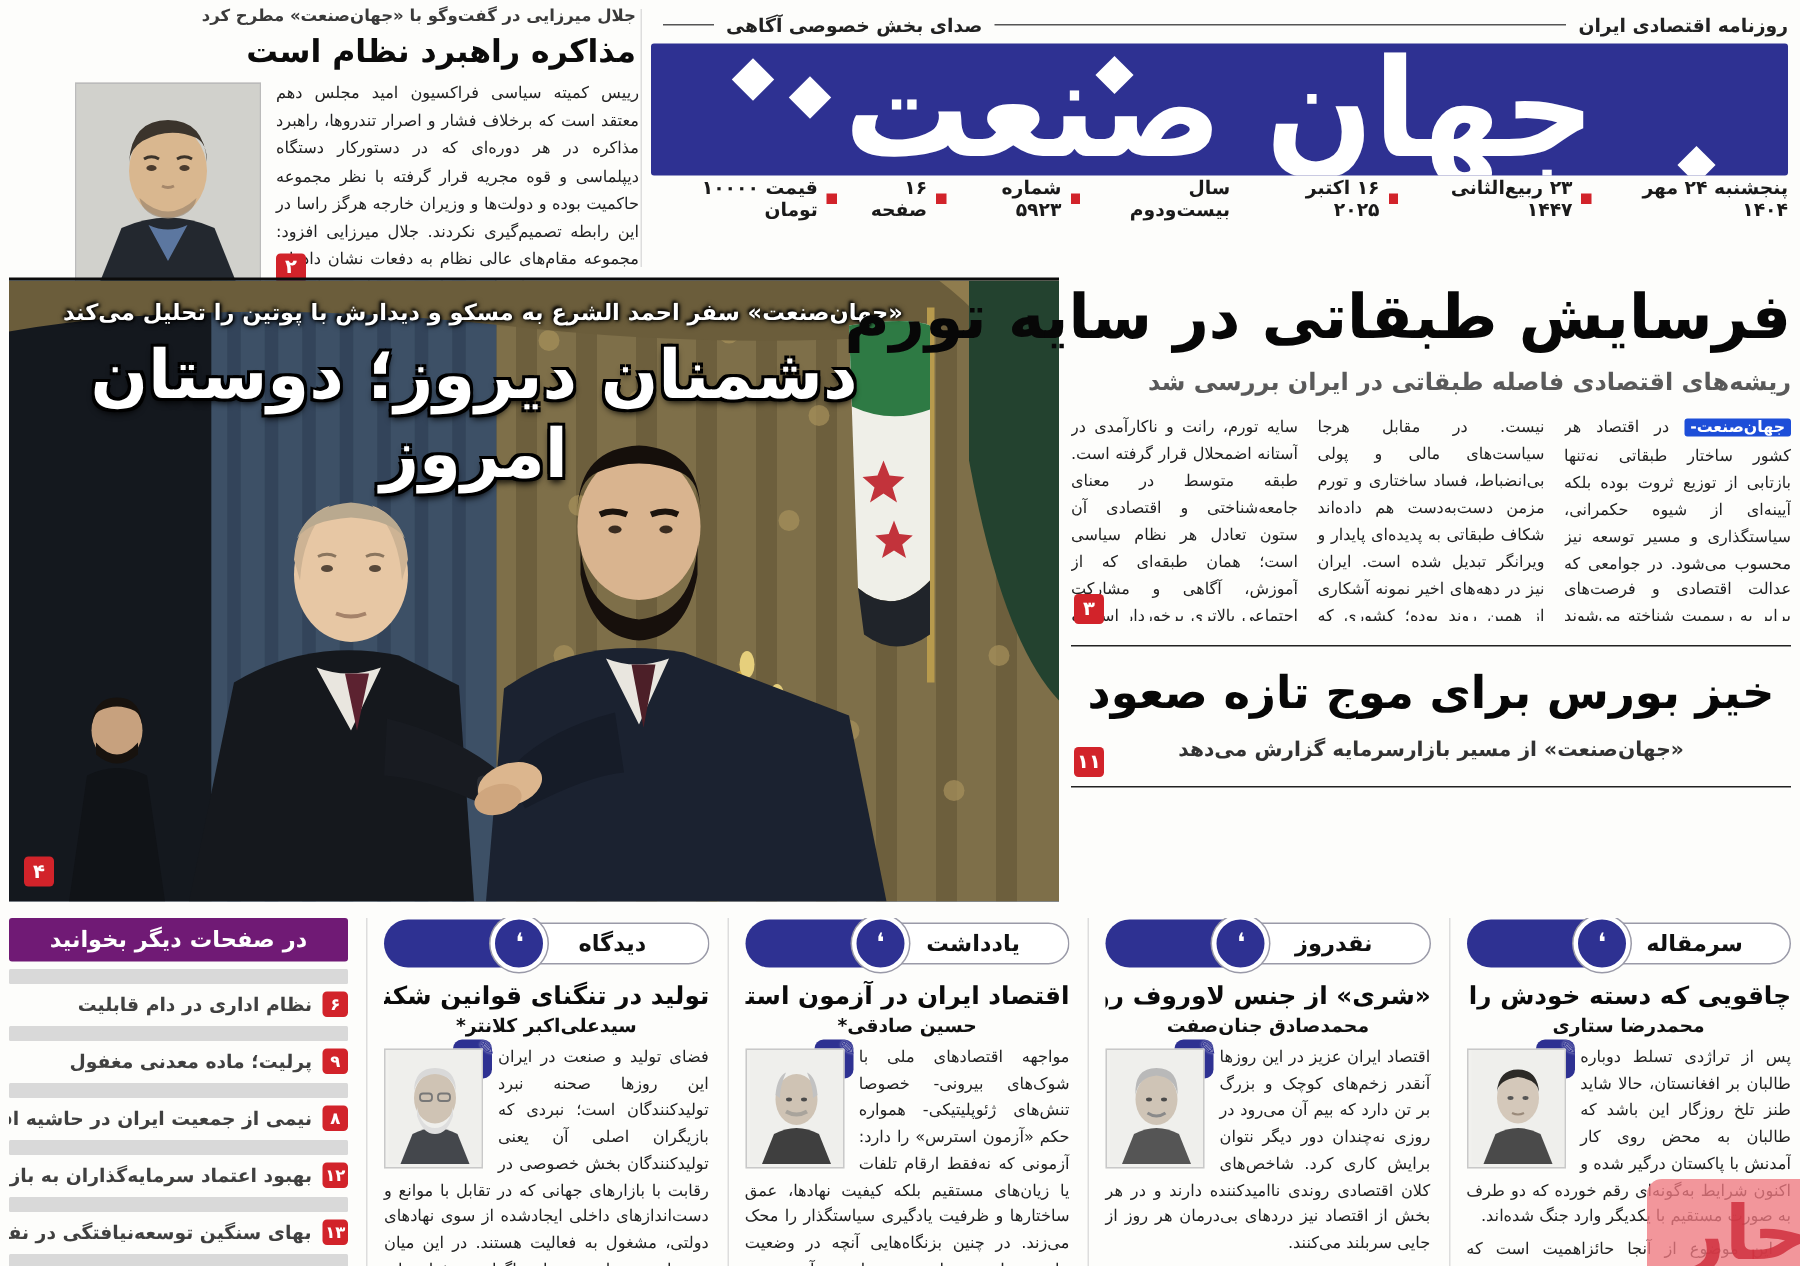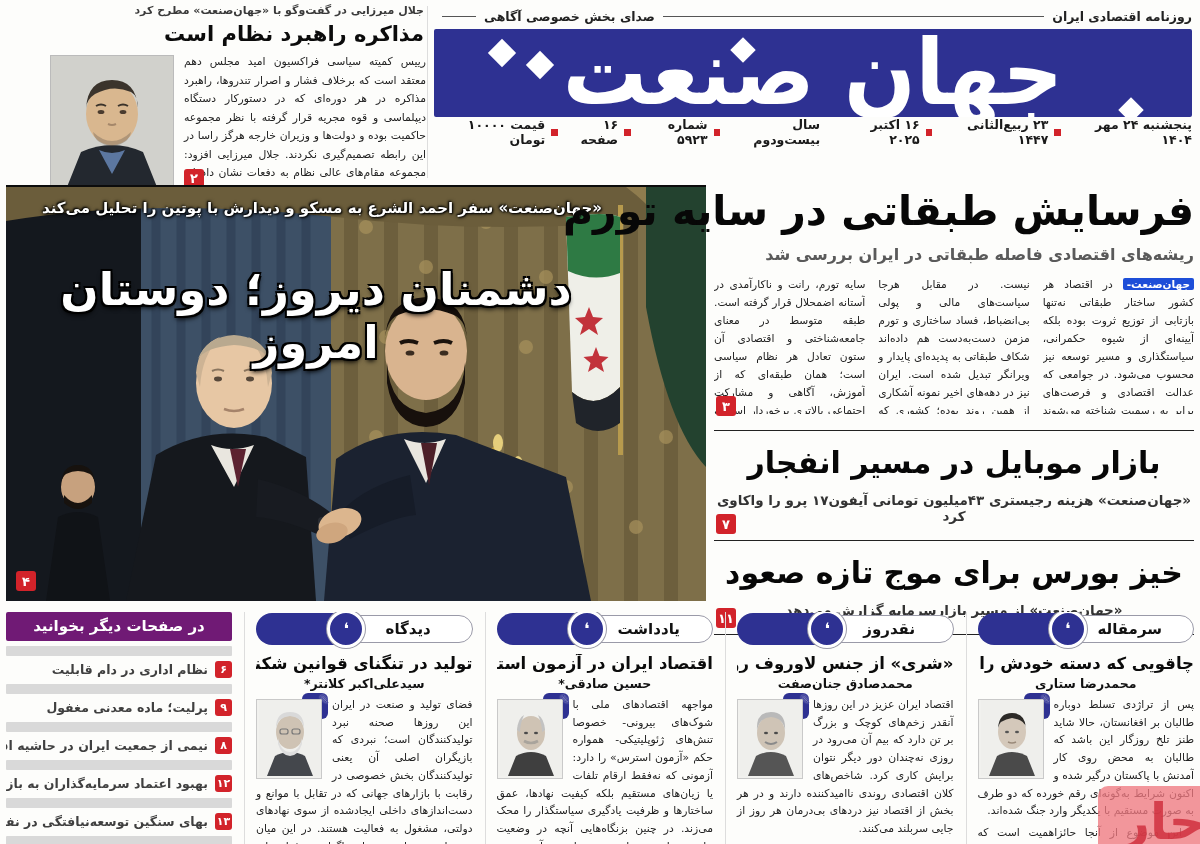--- a/index.html
+++ b/index.html
@@ -38,21 +38,21 @@
 
   
   .rule-photo{left:6px;top:185px;width:700px;height:2px;background:#0c0c0c;}
   .photo{left:6px;top:187px;width:700px;height:414px;background:#2b3642;overflow:hidden;}
   .photo svg{display:block;}
   .photo-kicker{position:absolute;top:12px;left:36px;width:580px;text-align:left;
     font-size:15px;font-weight:bold;color:#fff;
     text-shadow:0 0 4px #000,1px 1px 2px #000,-1px -1px 2px #000;}
   .photo-headline{position:absolute;top:36px;left:0;width:620px;text-align:center;
     font-size:45px;font-weight:bold;color:#fff;letter-spacing:-1px;
-    text-shadow:2px 2px 0 #000,-2px -2px 0 #000,2px -2px 0 #000,-2px 2px 0 #000,0 3px 5px #000;margin-top:40px;}
+    text-shadow:2px 2px 0 #000,-2px -2px 0 #000,2px -2px 0 #000,-2px 2px 0 #000,0 3px 5px #000;}
   .photo-badge{position:absolute;left:10px;bottom:10px;}
 
   
   .rightcol{left:714px;top:187px;width:480px;}
   .lead-h1{font-size:41px;font-weight:bold;text-align:center;white-space:nowrap;letter-spacing:-1.5px;
            margin:0 0 10px;color:#070707;}
   .lead-sub{font-size:16px;font-weight:bold;color:#5a5a5a;text-align:right;margin:0 0 12px;}
   .lead-body{display:flex;gap:13px;position:relative;padding-bottom:16px;border-bottom:1.5px solid #222;}
   .lead-col{flex:1;font-size:10.7px;line-height:1.68;text-align:justify;color:#222;height:138px;overflow:hidden;}
   .brand-tag{background:#1d4ed8;color:#fff;font-weight:bold;padding:0 4px;border-radius:2px;font-size:10.5px;}
@@ -264,25 +264,20 @@
 <div class="abs rightcol">
   <div class="lead-h1">فرسایش طبقاتی در سایه تورم</div>
   <div class="lead-sub">ریشه‌های اقتصادی فاصله طبقاتی در ایران بررسی شد</div>
   <div class="lead-body">
     <div class="lead-col"><span class="brand-tag">جهان‌صنعت-</span><span> در اقتصاد هر کشور ساختار طبقاتی نه‌تنها بازتابی از توزیع ثروت بوده بلکه آیینه‌ای از شیوه حکمرانی، سیاستگذاری و مسیر توسعه نیز محسوب می‌شود. در جوامعی که عدالت اقتصادی و فرصت‌های برابر به رسمیت شناخته می‌شوند طبقات اجتماعی گرچه متنوع هستند اما فاصله آنها از یکدیگر چندان</span></div>
     <div class="lead-col">نیست. در مقابل هرجا سیاست‌های مالی و پولی بی‌انضباط، فساد ساختاری و تورم مزمن دست‌به‌دست هم داده‌اند شکاف طبقاتی به پدیده‌ای پایدار و ویرانگر تبدیل شده است. ایران نیز در دهه‌های اخیر نمونه آشکاری از همین روند بوده؛ کشوری که روزگاری طبقه متوسط آن موتور محرک توسعه به شمار می‌رفت اما امروز در</div>
     <div class="lead-col">سایه تورم، رانت و ناکارآمدی در آستانه اضمحلال قرار گرفته است. طبقه متوسط در معنای جامعه‌شناختی و اقتصادی آن ستون تعادل هر نظام سیاسی است؛ همان طبقه‌ای که از آموزش، آگاهی و مشارکت اجتماعی بالاتری برخوردار است و در عین حال پیوندی میان فرودستان و فرادستان جامعه برقرار می‌کند.</div>
     <span class="pbadge lead-badge">۳</span>
   </div>
 
-  <div class="brief">
-    <div class="brief-h2">بازار موبایل در مسیر انفجار</div>
-    <div class="brief-sub">«جهان‌صنعت» هزینه رجیستری ۴۳میلیون تومانی آیفون۱۷ پرو را واکاوی کرد</div>
-    <span class="pbadge brief-badge">۷</span>
-  </div>
 
   <div class="brief">
     <div class="brief-h2">خیز بورس برای موج تازه صعود</div>
     <div class="brief-sub">«جهان‌صنعت» از مسیر بازارسرمایه گزارش می‌دهد</div>
     <span class="pbadge brief-badge">۱۱</span>
   </div>
 </div>
 
 <div class="abs bottom">
 

